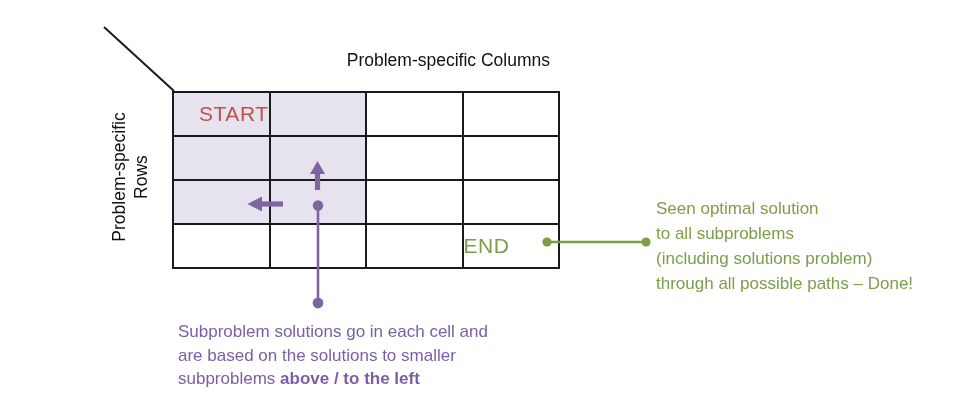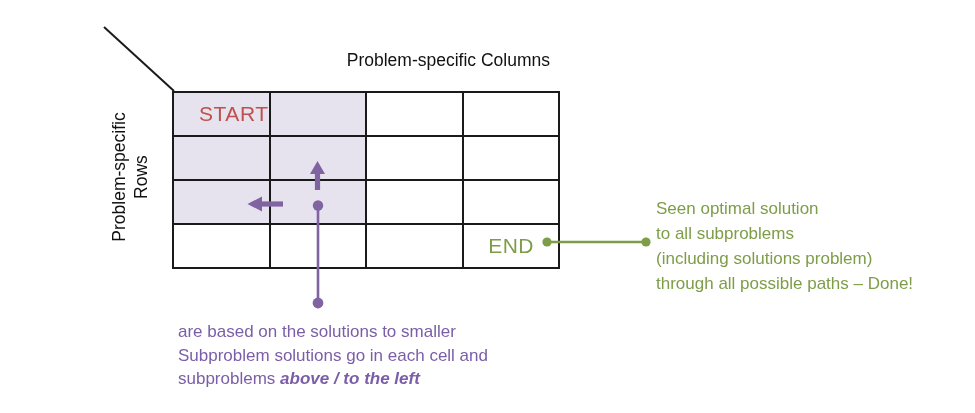--- a/index.html
+++ b/index.html
@@ -64,21 +64,20 @@
   td.start-cell {
     color: var(--red);
     font-size: 21px;
     padding-left: 12px;
     letter-spacing: 0.5px;
     text-align: right;
   }
   td.end-cell {
     color: var(--green);
     font-size: 21px;
-    text-align: right;
     padding-right: 24px;
     letter-spacing: 0.5px;
   }
 
   
   svg.overlay {
     position: absolute; left: 0; top: 0;
     width: 975px; height: 413px;
     pointer-events: none;
   }
@@ -90,21 +89,21 @@
 
   
   .purple-note {
     position: absolute;
     left: 178px; top: 320px;
     font-size: 17px;
     line-height: 23.5px;
     color: var(--purple-text);
     white-space: nowrap;
   }
-  .purple-note b { font-weight: bold; font-style: italic; }
+  .purple-note b { font-weight: bold; }
 
   
   .green-note {
     position: absolute;
     left: 656px; top: 196px;
     font-size: 17px;
     line-height: 25px;
     color: var(--green);
     white-space: nowrap;
   }
@@ -170,22 +169,22 @@
     </g>
 
     <g>
       <circle class="green-fill" cx="547" cy="242" r="4.6"></circle>
       <line class="green-stroke" x1="551" y1="242" x2="643" y2="242"></line>
       <circle class="green-fill" cx="646" cy="242" r="4.6"></circle>
     </g>
   </svg>
 
   <div class="purple-note">
+    <div>Subproblem solutions go in each cell and</div>
     <div>are based on the solutions to smaller</div>
-    <div>Subproblem solutions go in each cell and</div>
     <div><span>subproblems </span><b>above / to the left</b></div>
   </div>
 
   <div class="green-note">
     <div>Seen optimal solution</div>
     <div>to all subproblems</div>
     <div>(including solutions problem)</div>
     <div>through all possible paths – Done!</div>
   </div>
 

